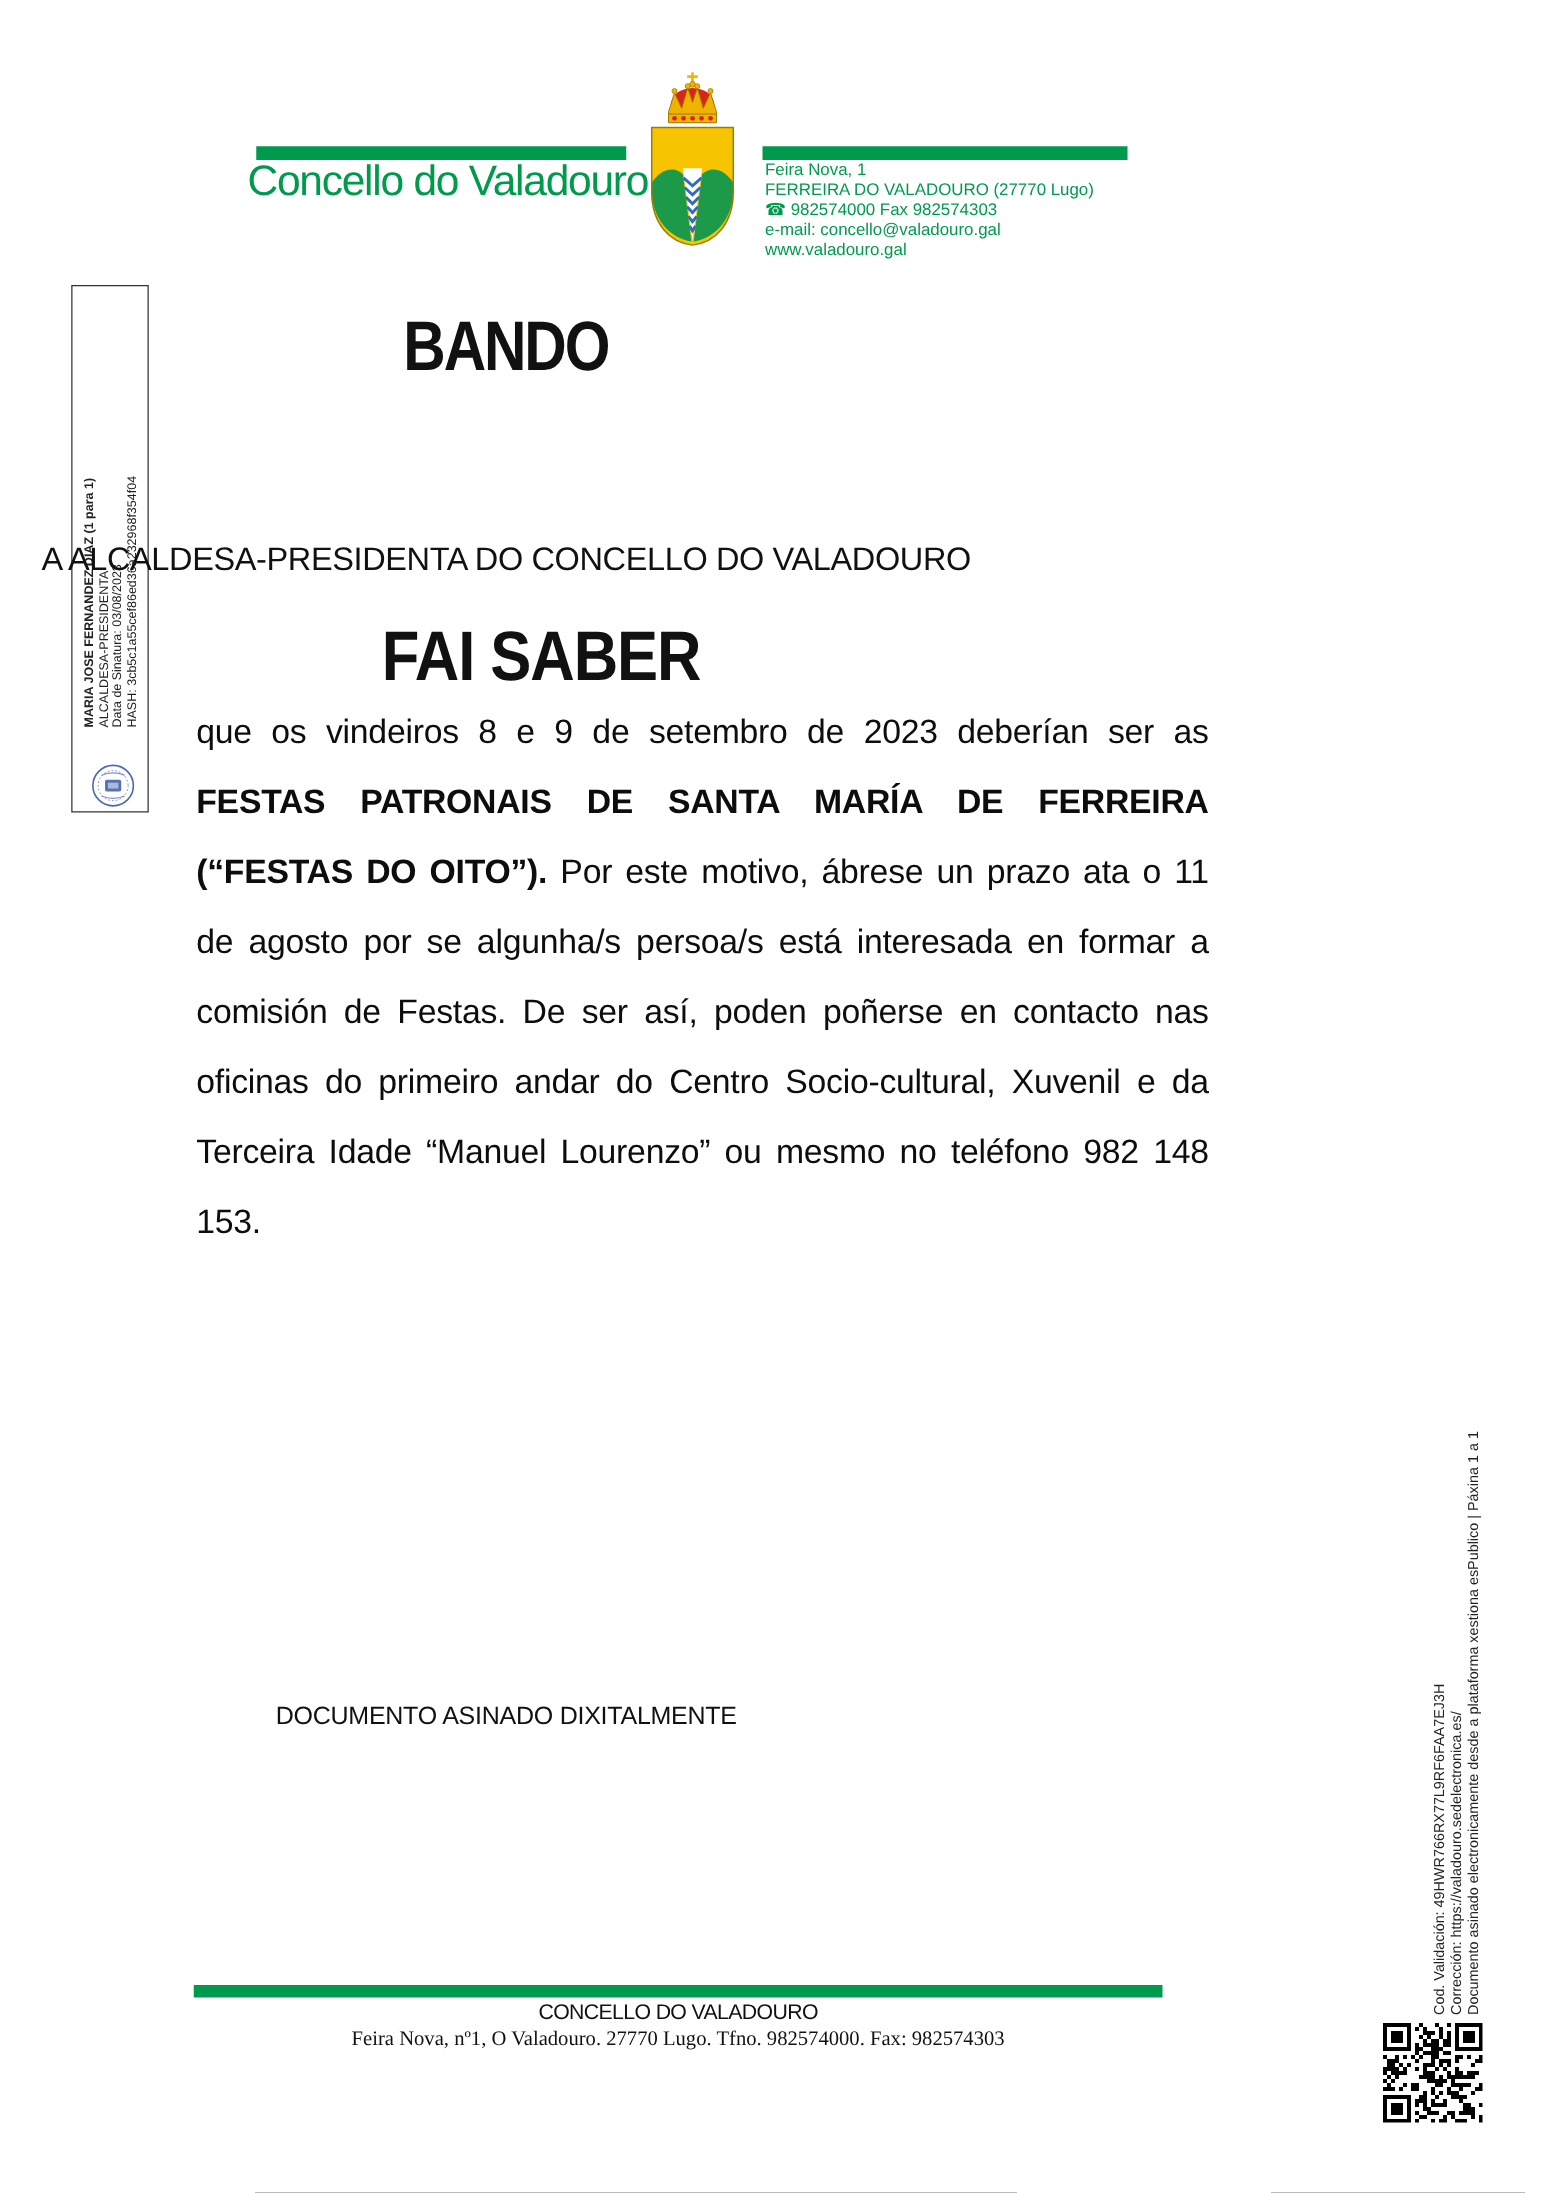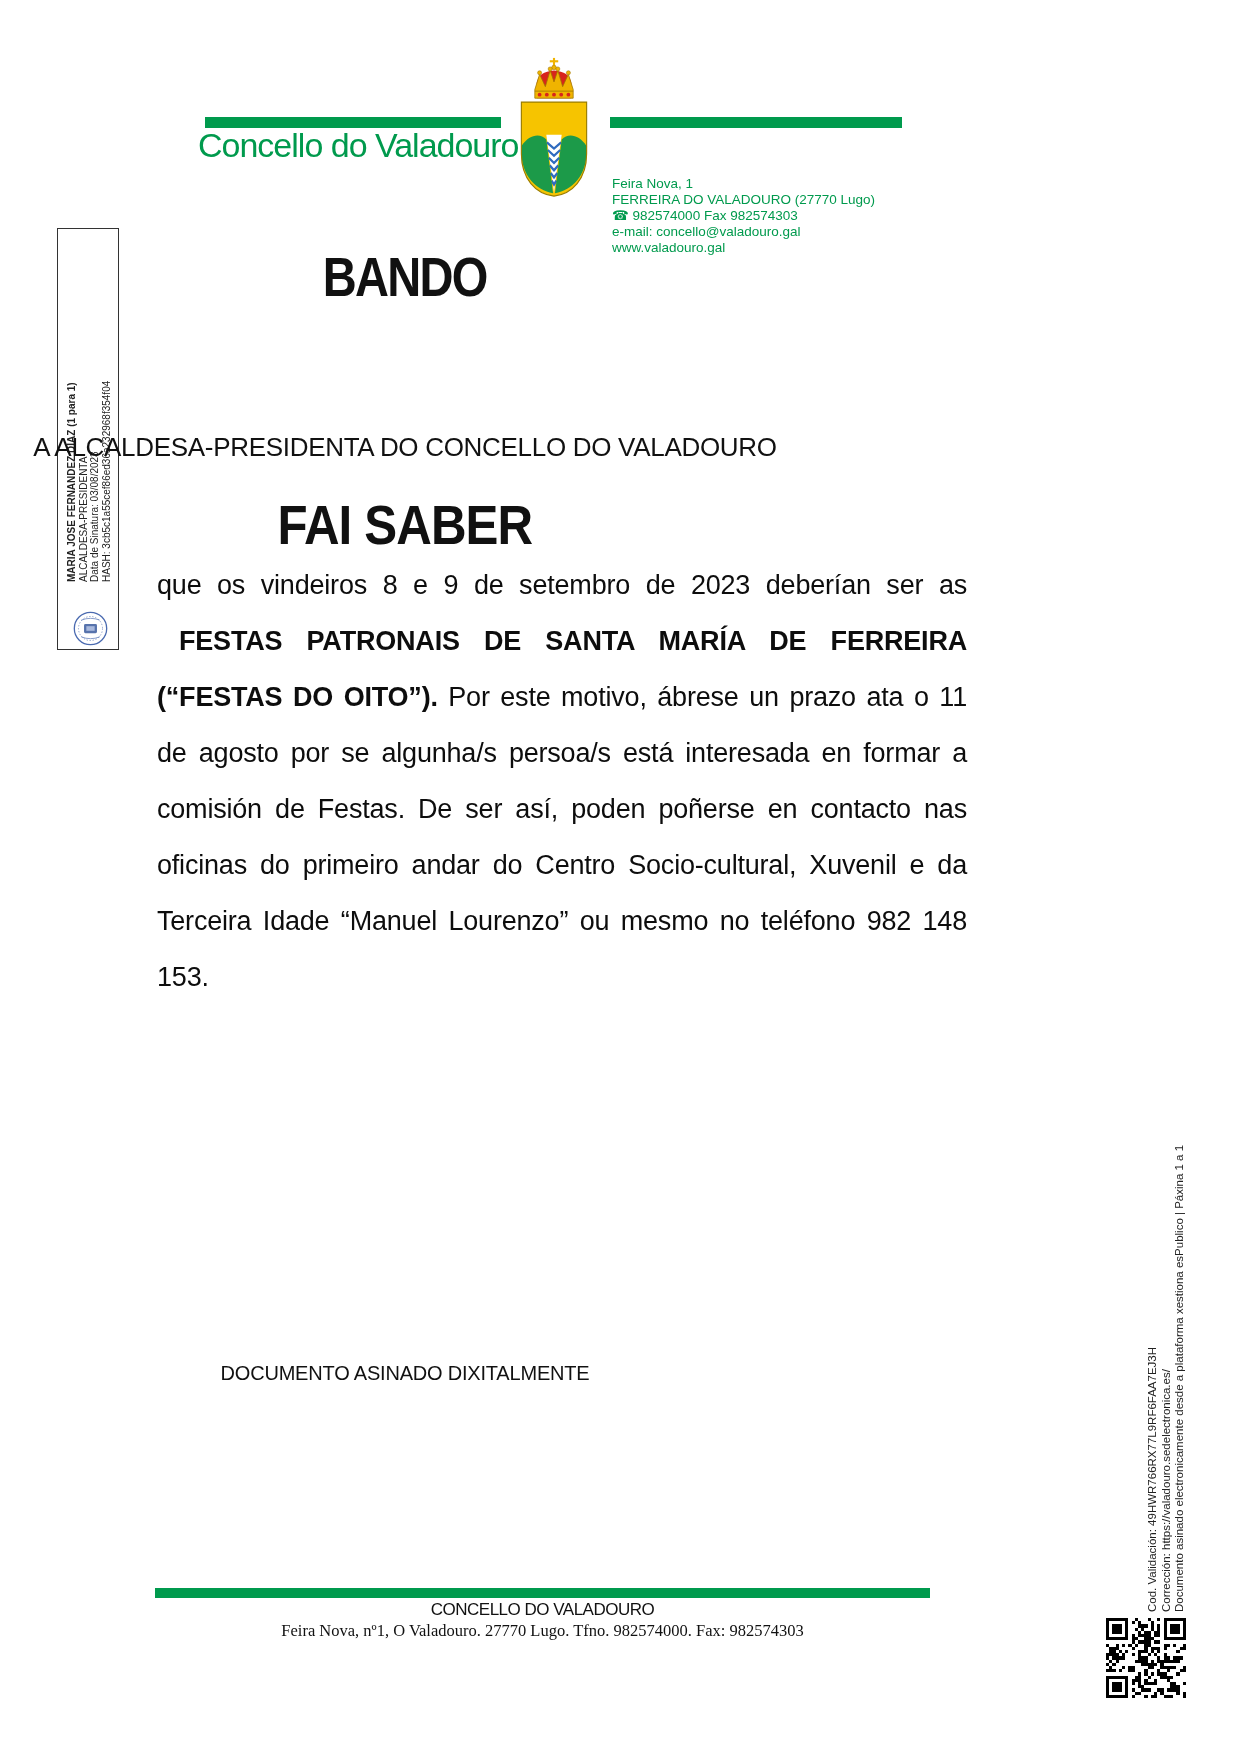--- a/index.html
+++ b/index.html
@@ -14,49 +14,49 @@
   .bar-left  { left:205px; top:117px; width:296px; }
   .bar-right { left:610px; top:117px; width:292px; }
   .org-name {
     position:absolute; left:198px; top:126px; width:308px;
     text-align:center; color:#009a4d; font-size:34px; letter-spacing:-1px;
     white-space:nowrap;
   }
   .crest { position:absolute; left:506px; top:56px; width:96px; height:142px; }
   .contact {
     position:absolute; left:612px; top:128px;
-    color:#009a4d; font-size:13.5px; line-height:16px; white-space:nowrap;margin-top:48px;
+    color:#009a4d; font-size:13.5px; line-height:16px; white-space:nowrap;
   }
   
   .sig-box {
     position:absolute; left:57px; top:228px; width:60px; height:420px;
     border:1px solid #333; background:#fff;
   }
   .sig-text {
     position:absolute; left:66px; top:582px;
     transform:rotate(-90deg); transform-origin:0 0;
     width:215px; font-size:10px; line-height:11.5px; color:#222;
     white-space:nowrap;
   }
   .sig-text .l1 { font-weight:bold; }
   .stamp { position:absolute; left:72px; top:610px; width:37px; height:37px; }
   
   .main { position:absolute; left:157px; width:810px; }
   .doc-title { top:244px; text-align:center; font-weight:bold; font-size:56px; }
   .doc-title .cond { display:inline-block; transform:scaleX(0.84); transform-origin:center; letter-spacing:-2px; }
   .doc-subtitle { top:432px; text-align:center; font-weight:normal; font-size:26px; letter-spacing:-0.3px; white-space:nowrap; }
-  .doc-heading2 { top:492px; text-align:center; font-weight:bold; font-size:56px; }
+  .doc-heading2 { top:492px; text-align:center; font-weight:bold; font-size:56px;padding-left:28px; }
   .doc-heading2 .cond { display:inline-block; transform:scaleX(0.88); transform-origin:center; letter-spacing:-1px; }
   .body-par {
     position:absolute; margin:0; font-size:27px; line-height:56px;
     text-align:justify; letter-spacing:-0.2px; color:#0d0d0d;
   }
   .par1 { top:557px; }
   .par2 { top:1160px; }
-  .b { font-weight:bold;margin-left:22px; }
+  .b { font-weight:bold; }
   .signed-line { top:1362px; text-align:center; font-size:20px; letter-spacing:-0.2px; }
   .abs { position:absolute; left:0; width:810px; }
   
   .validation {
     position:absolute; left:1146px; top:1612px;
     transform:rotate(-90deg); transform-origin:0 0;
     width:664px; font-size:11.5px; line-height:13.5px; color:#222;
     white-space:nowrap;
   }
   .qr { position:absolute; left:1106px; top:1618px; width:80px; height:80px; }

